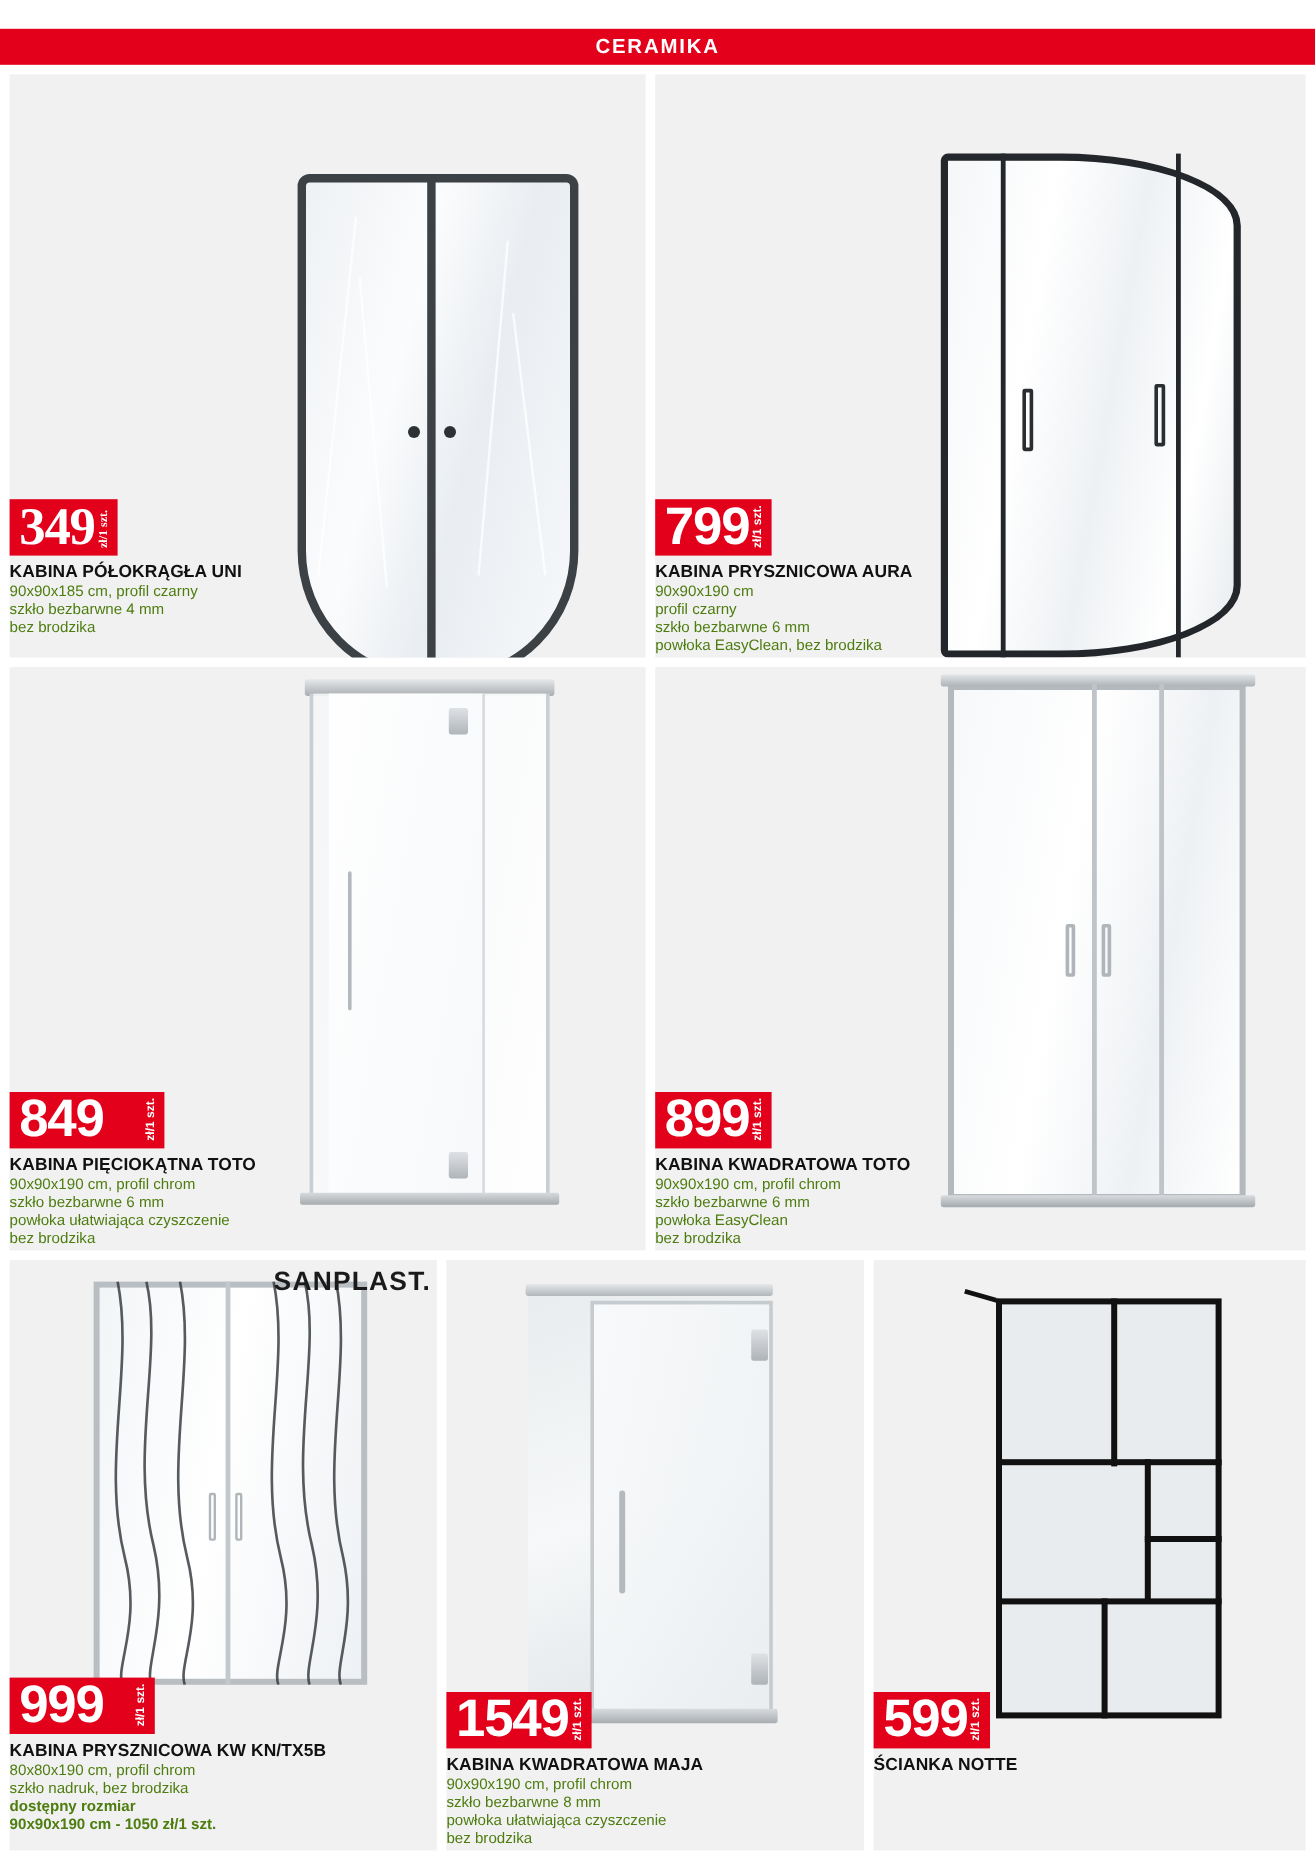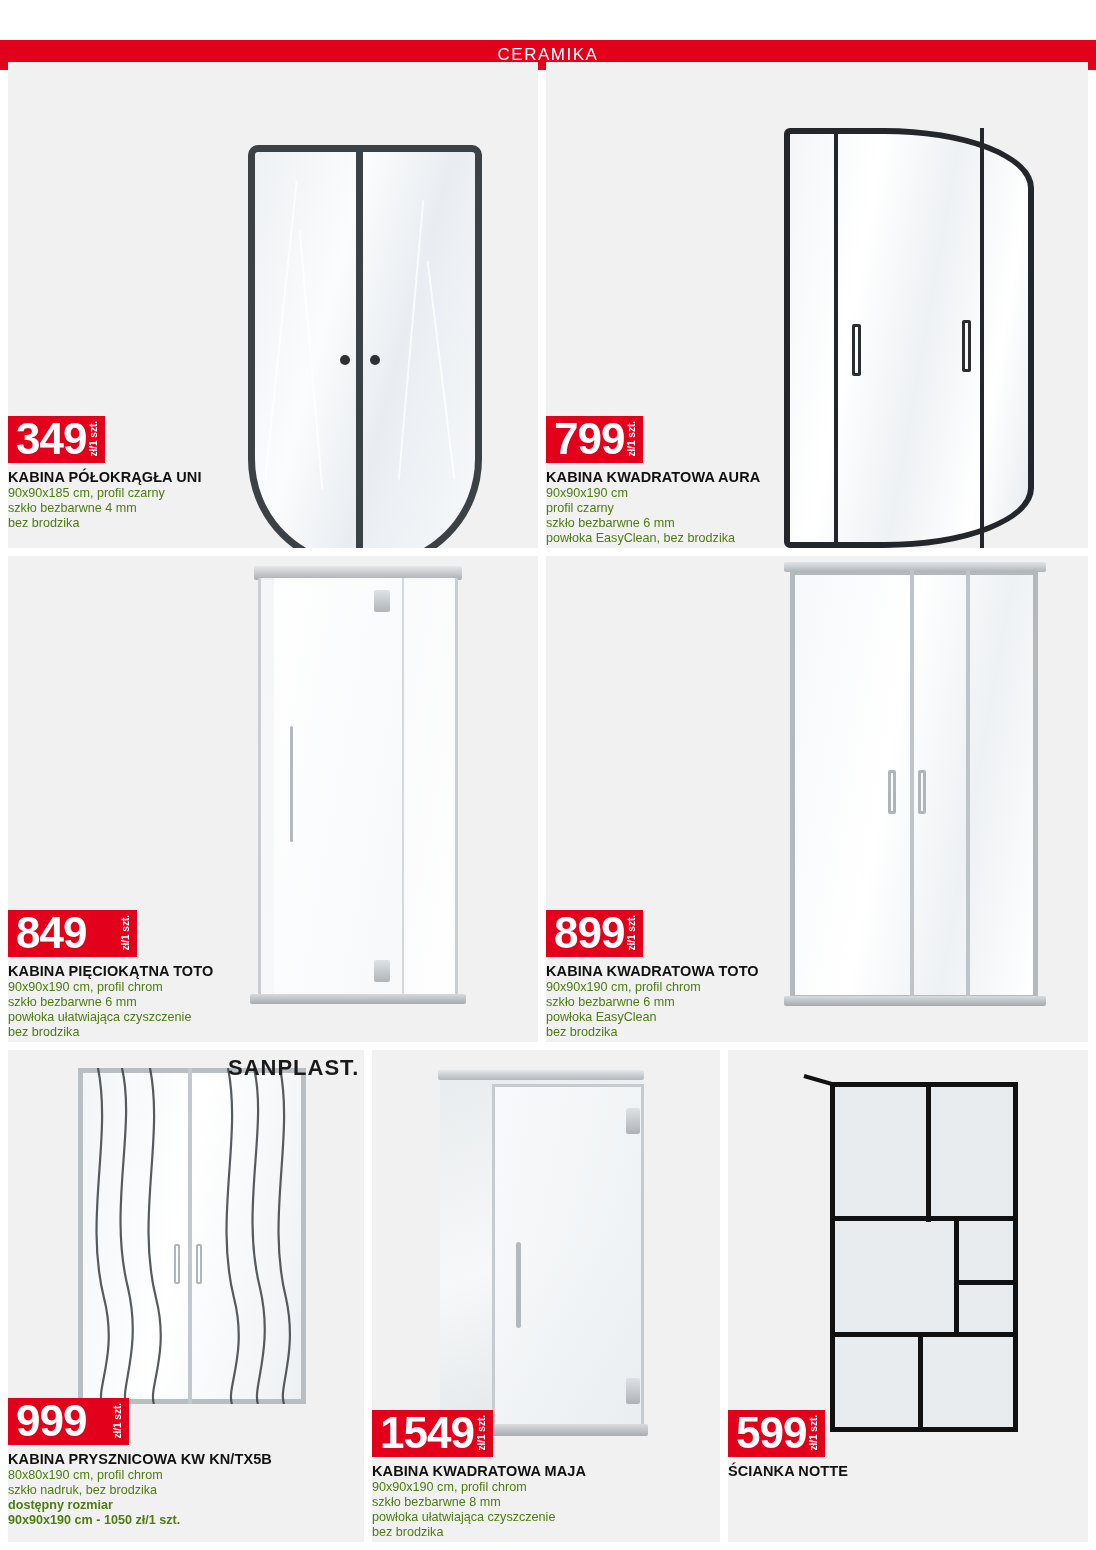--- a/index.html
+++ b/index.html
@@ -17,23 +17,22 @@
   .banner {
     position: absolute;
     left: 0; top: 24px;
     width: 1096px; height: 30px;
     background: #e2001a;
     color: #ffffff;
     display: flex;
     align-items: center;
     justify-content: center;
     letter-spacing: 1.5px;
-    font-weight: normal;
+    font-weight: bold;
     font-size: 17px;
-    margin-top: 16px;
   }
 
   
   .cell {
     position: absolute;
     background: #f1f1f1;
     overflow: hidden;
   }
 
   
@@ -213,21 +212,21 @@
     <div class="uni-h1"></div>
     <div class="uni-h2"></div>
     <div class="uni-glassline" style="left:40px; top:40px; width:2px; height:300px; transform:rotate(6deg);"></div>
     <div class="uni-glassline" style="left:70px; top:90px; width:2px; height:260px; transform:rotate(-5deg);"></div>
     <div class="uni-glassline" style="left:170px; top:60px; width:2px; height:280px; transform:rotate(5deg);"></div>
     <div class="uni-glassline" style="left:200px; top:120px; width:2px; height:220px; transform:rotate(-7deg);"></div>
 
   </div>
 </div>
 <div class="text-block" style="left:8px; top:416px; width:300px;">
-  <div class="price-tag" style="position:relative; display:inline-flex;">
+  <div class="price-tag" style="position:relative; display:inline-flex;font-family:Liberation Serif, serif;">
     <span class="amount">349</span>
     <span class="unit">zł/1 szt.</span>
   </div>
   <div class="prod-title" style="margin-top:6px;">KABINA PÓŁOKRĄGŁA UNI</div>
   <div class="prod-desc">
     <div>90x90x185 cm, profil czarny</div>
     <div>szkło bezbarwne 4 mm</div>
     <div>bez brodzika</div>
   </div>
 </div>
@@ -239,21 +238,21 @@
     <div class="aura-v" style="left:196px;"></div>
     <div class="aura-handle" style="left:68px; top:196px;"></div>
     <div class="aura-handle" style="left:178px; top:192px;"></div>
   </div>
 </div>
 <div class="text-block" style="left:546px; top:416px; width:330px;">
   <div class="price-tag" style="position:relative; display:inline-flex;">
     <span class="amount">799</span>
     <span class="unit">zł/1 szt.</span>
   </div>
-  <div class="prod-title" style="margin-top:6px;">KABINA KWADRATOWA AURA</div>
+  <div class="prod-title" style="margin-top:6px;">KABINA PRYSZNICOWA AURA</div>
   <div class="prod-desc">
     <div>90x90x190 cm</div>
     <div>profil czarny</div>
     <div>szkło bezbarwne 6 mm</div>
     <div>powłoka EasyClean, bez brodzika</div>
   </div>
 </div>
 
 <div class="cell c3">
   <div class="art" style="left:220px; top:4px; width:270px; height:460px;">

